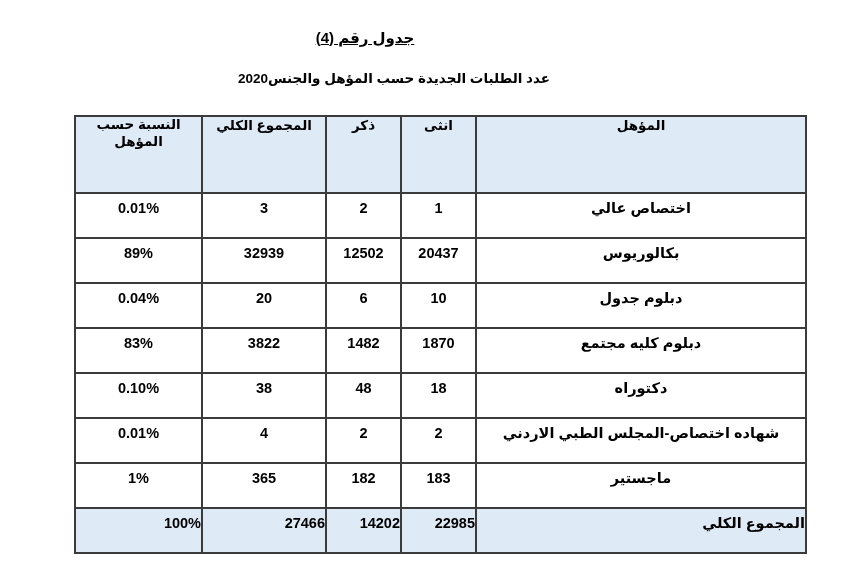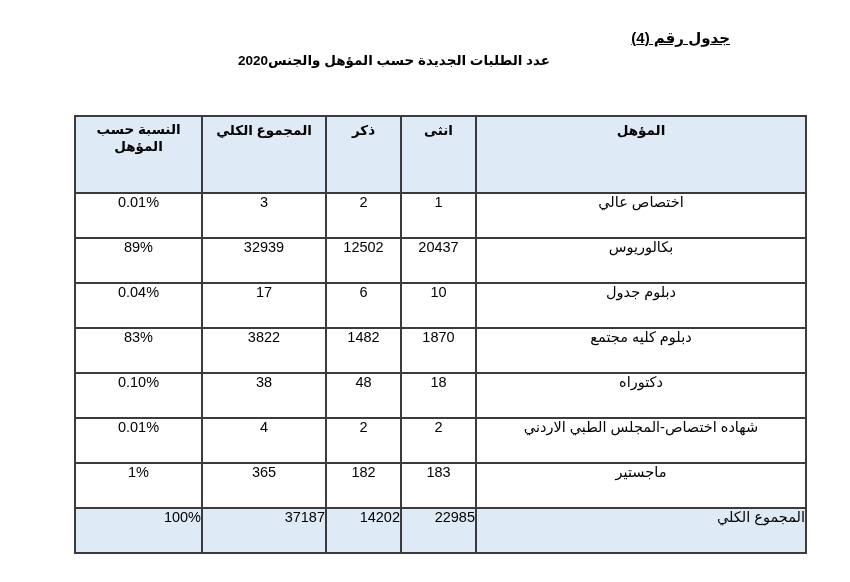--- a/index.html
+++ b/index.html
@@ -8,29 +8,29 @@
     background: #ffffff;
     font-family: "Liberation Sans", "DejaVu Sans", sans-serif;
     color: #000000;
     overflow: hidden;
     position: relative;
   }
   .doc-title {
     position: absolute;
     top: 29px; left: 0;
     width: 730px;
-    text-align: right;
+    text-align: center;
     direction: rtl;
     font-size: 15px;
     font-weight: bold;
     text-decoration: underline;
   }
   .doc-subtitle {
     position: absolute;
-    top: 52px; left: 0;
+    top: 70px; left: 0;
     width: 788px;
     text-align: center;
     direction: rtl;
     font-size: 13.5px;
     font-weight: bold;
   }
   table.data-table {
     position: absolute;
     left: 74px; top: 115px;
     width: 733px;
@@ -43,27 +43,27 @@
     border: 2px solid #3b3b3b;
     vertical-align: top;
     text-align: center;
     background: #ffffff;
   }
   table.data-table thead th {
     background: #deeaf6;
     height: 77px;
     font-size: 13.5px;
     font-weight: bold;
-    padding-top: 5px;
+    padding-top: 0;
   }
   table.data-table tbody td {
     height: 45px;
-    padding-top: 0;
+    padding-top: 6px;
     font-size: 14.5px;
-    font-weight: normal;
+    font-weight: bold;
   }
   td.qual-cell { font-size: 13.5px; }
   tr.total-row td {
     background: #deeaf6;
     font-weight: bold;
     text-align: right;
   }
   .wrap-narrow {
     display: inline-block;
     max-width: 88px;
@@ -105,21 +105,21 @@
       <td class="qual-cell">بكالوريوس</td>
       <td>20437</td>
       <td>12502</td>
       <td>32939</td>
       <td>89%</td>
     </tr>
     <tr>
       <td class="qual-cell">دبلوم جدول</td>
       <td>10</td>
       <td>6</td>
-      <td>17</td>
+      <td>20</td>
       <td>0.04%</td>
     </tr>
     <tr>
       <td class="qual-cell">دبلوم كليه مجتمع</td>
       <td>1870</td>
       <td>1482</td>
       <td>3822</td>
       <td>83%</td>
     </tr>
     <tr>
@@ -140,17 +140,17 @@
       <td class="qual-cell">ماجستير</td>
       <td>183</td>
       <td>182</td>
       <td>365</td>
       <td>1%</td>
     </tr>
     <tr class="total-row">
       <td class="qual-cell">المجموع الكلي</td>
       <td>22985</td>
       <td>14202</td>
-      <td>37187</td>
+      <td>27466</td>
       <td>100%</td>
     </tr>
   </tbody>
 </table>
 
 </body></html>

